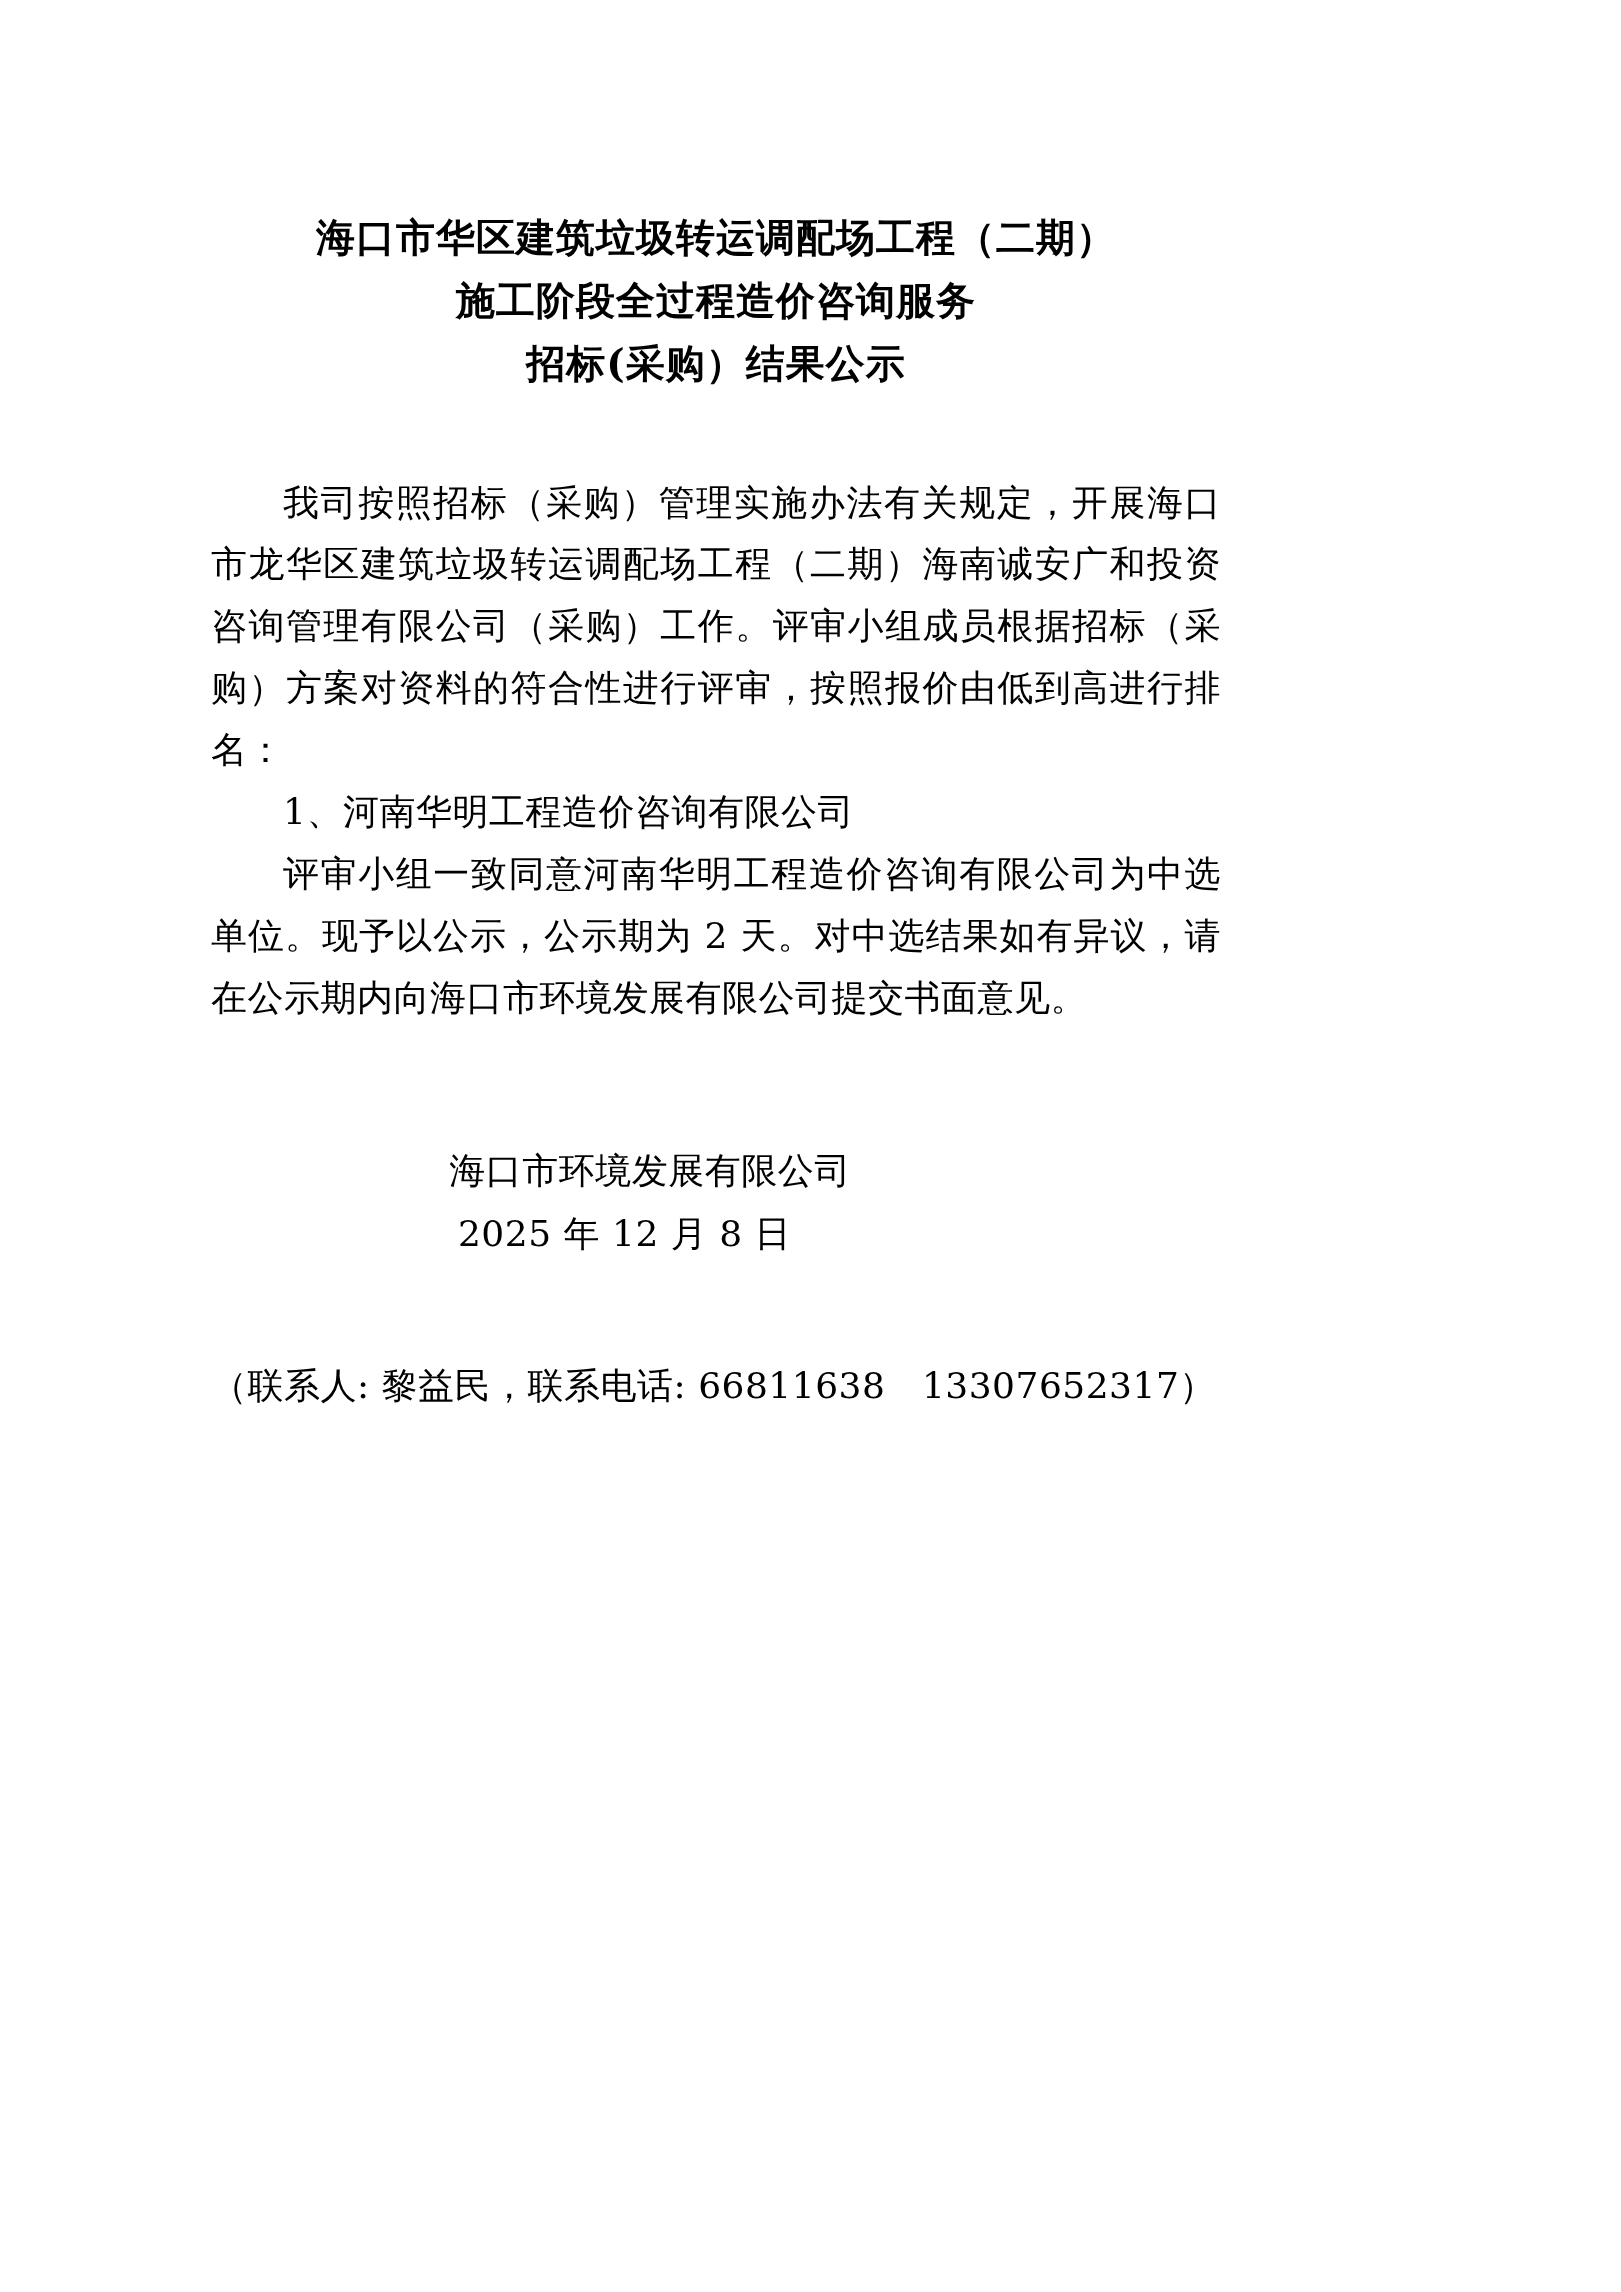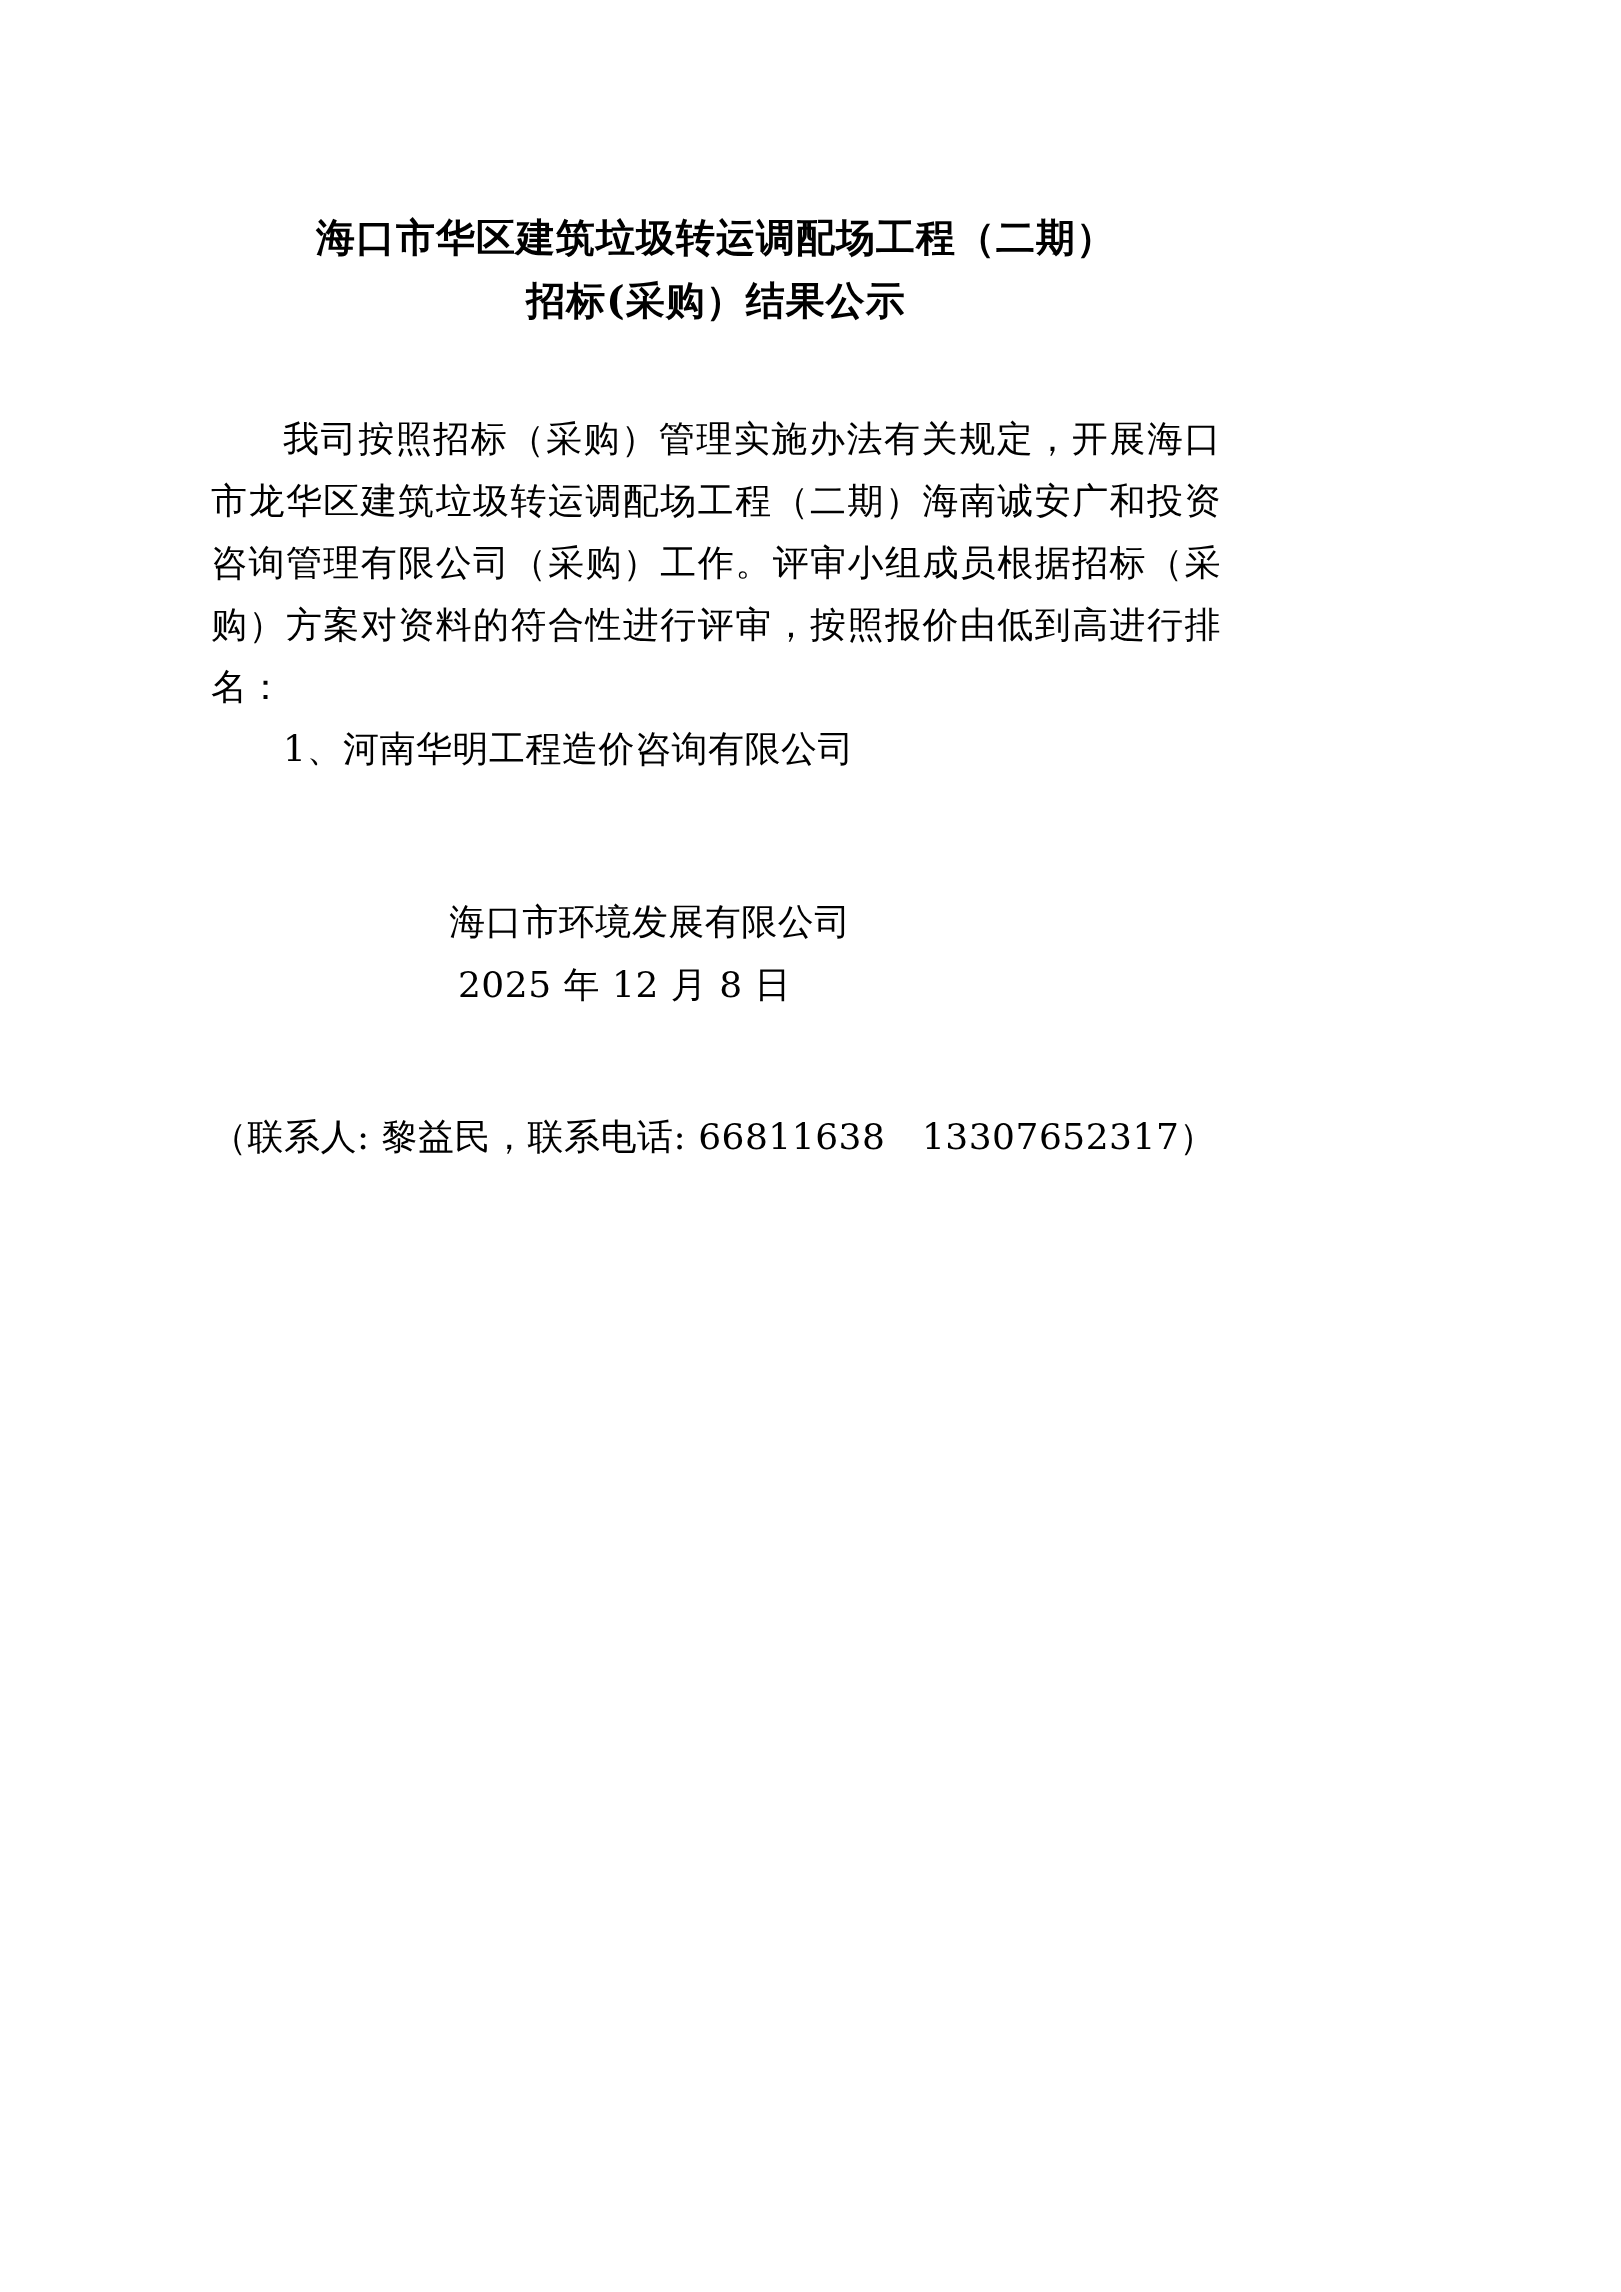--- a/index.html
+++ b/index.html
@@ -72,29 +72,31 @@
     letter-spacing: 0.5px;
   }
 </style>
 </head>
 <body>
 
 <div class="page">
 
   <div class="title-block">
     <div class="title-line">海口市华区建筑垃圾转运调配场工程（二期）</div>
+    <div class="title-line">施工阶段全过程造价咨询服务</div>
     <div class="title-line">招标(采购）结果公示</div>
   </div>
 
   <div class="body-block">
 
     <div class="para indent">我司按照招标（采购）管理实施办法有关规定，开展海口市龙华区建筑垃圾转运调配场工程（二期）海南诚安广和投资咨询管理有限公司（采购）工作。评审小组成员根据招标（采购）方案对资料的符合性进行评审，按照报价由低到高进行排名：</div>
 
     <div class="list-item">1、河南华明工程造价咨询有限公司</div>
 
+    <div class="para indent">评审小组一致同意河南华明工程造价咨询有限公司为中选单位。现予以公示，公示期为 2 天。对中选结果如有异议，请在公示期内向海口市环境发展有限公司提交书面意见。</div>
 
   </div>
 
   <div class="sign-block">
     <div class="sign-line">海口市环境发展有限公司</div>
     <div class="sign-line date">2025 年 12 月 8 日</div>
   </div>
 
   <div class="contact-block">
     <div class="contact-line">（联系人: 黎益民，联系电话: 66811638　13307652317）</div>

